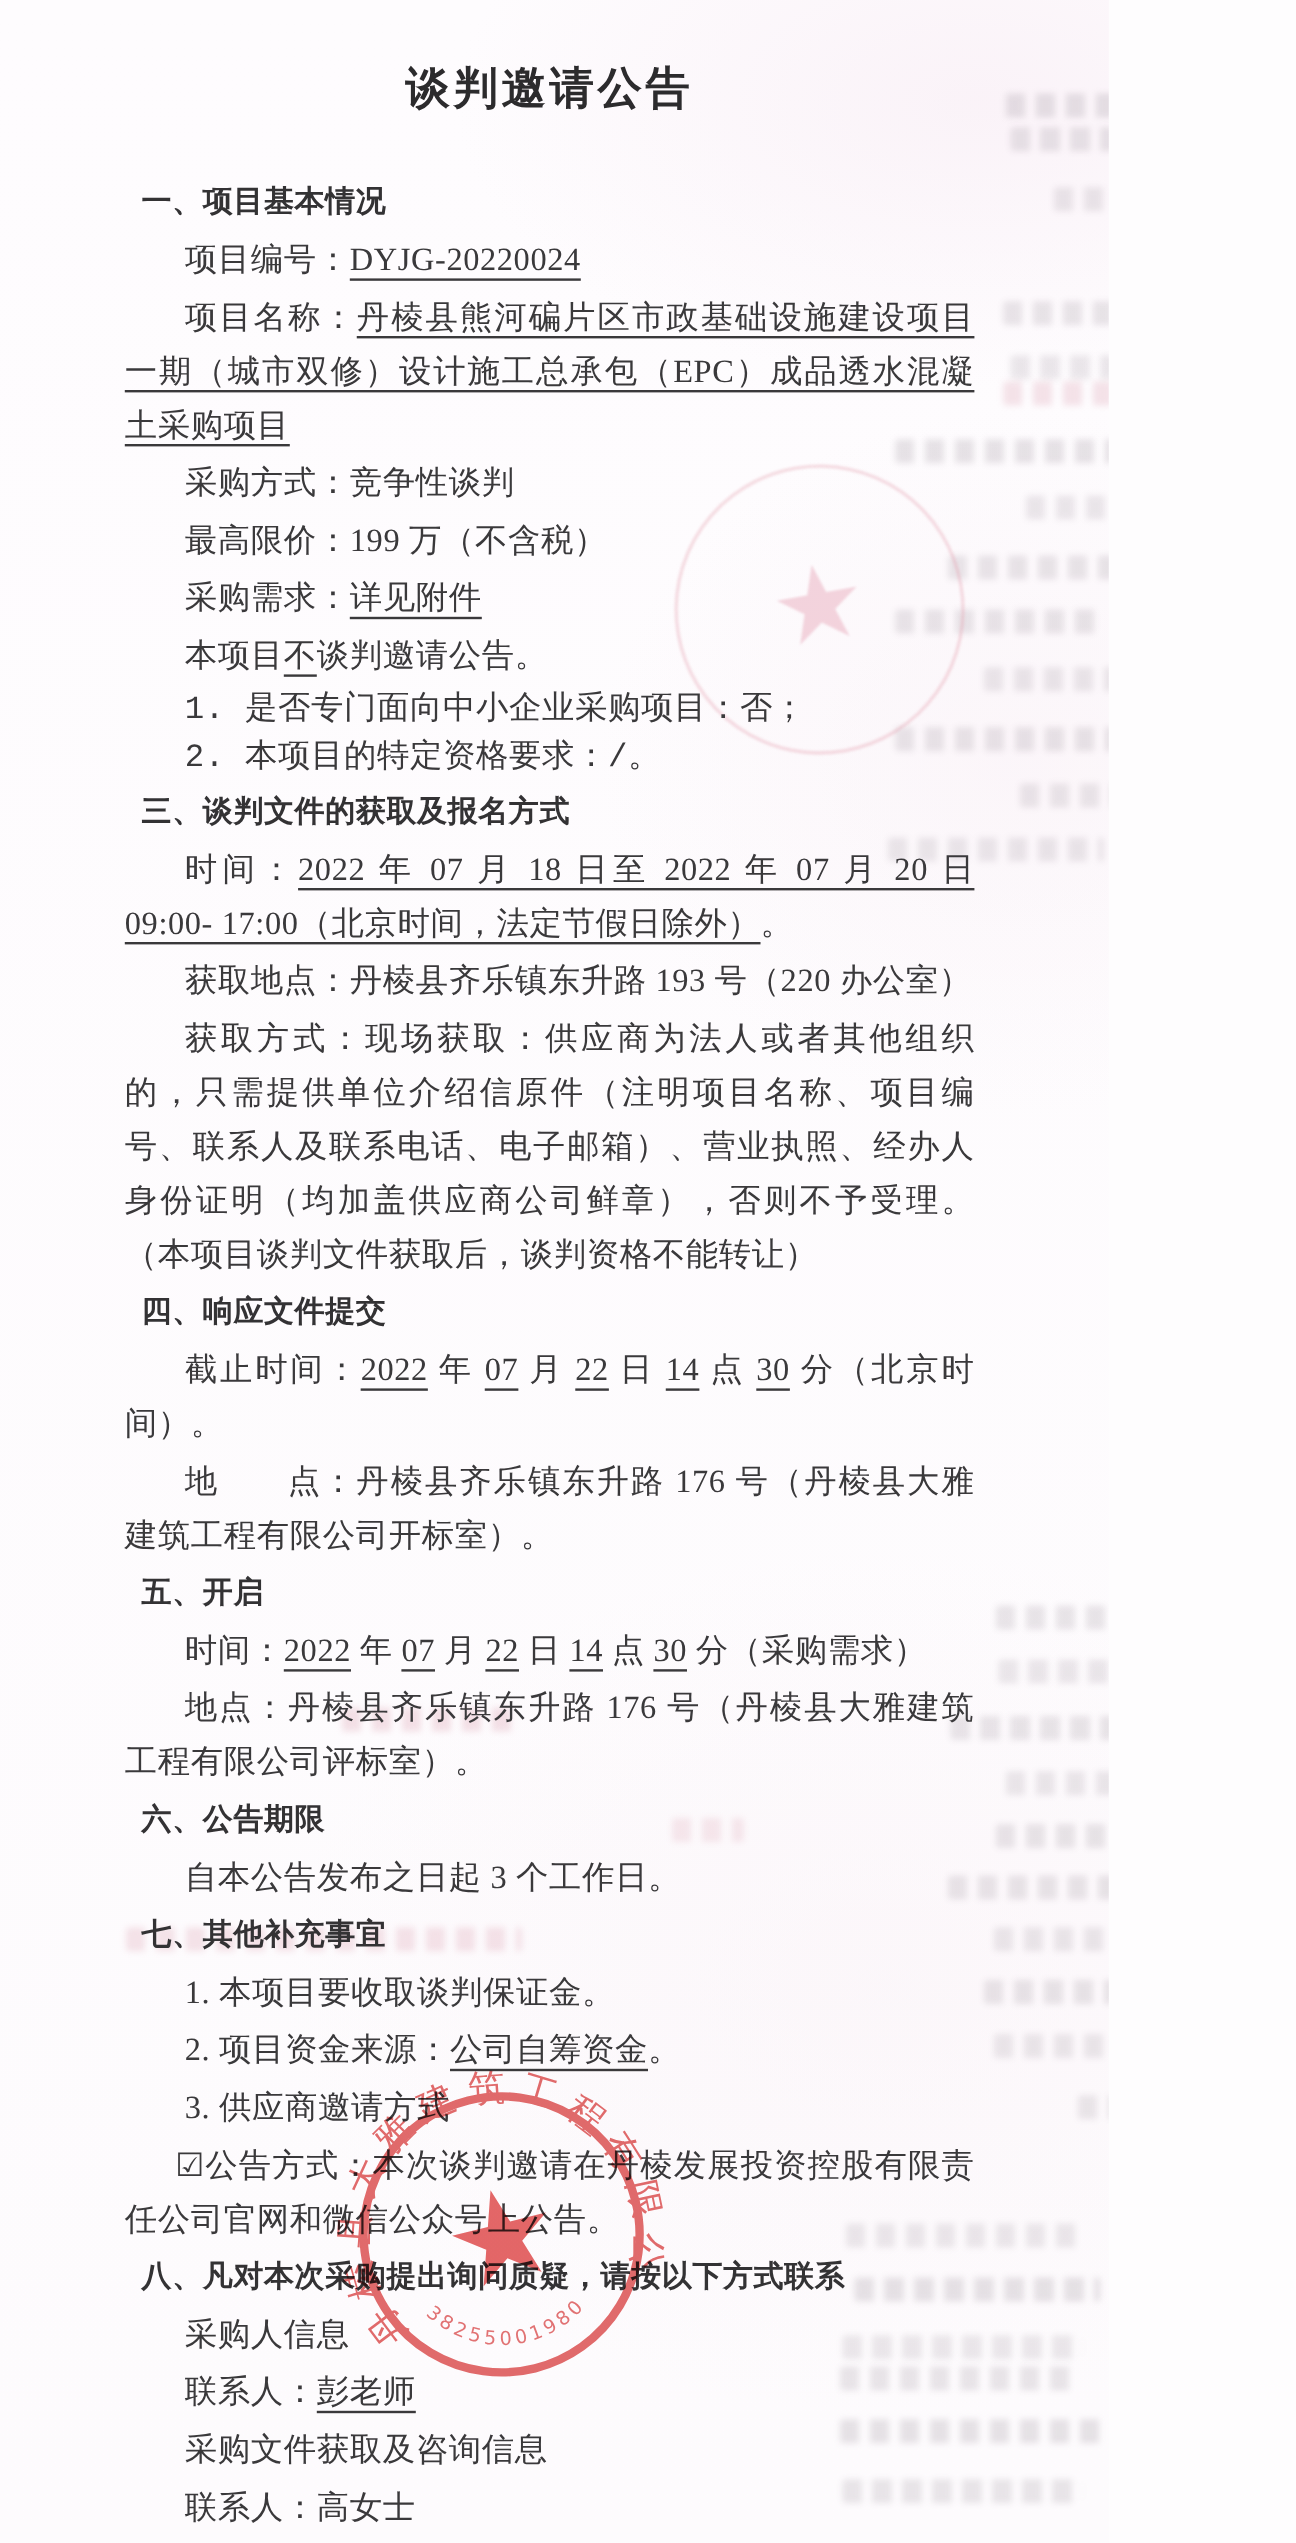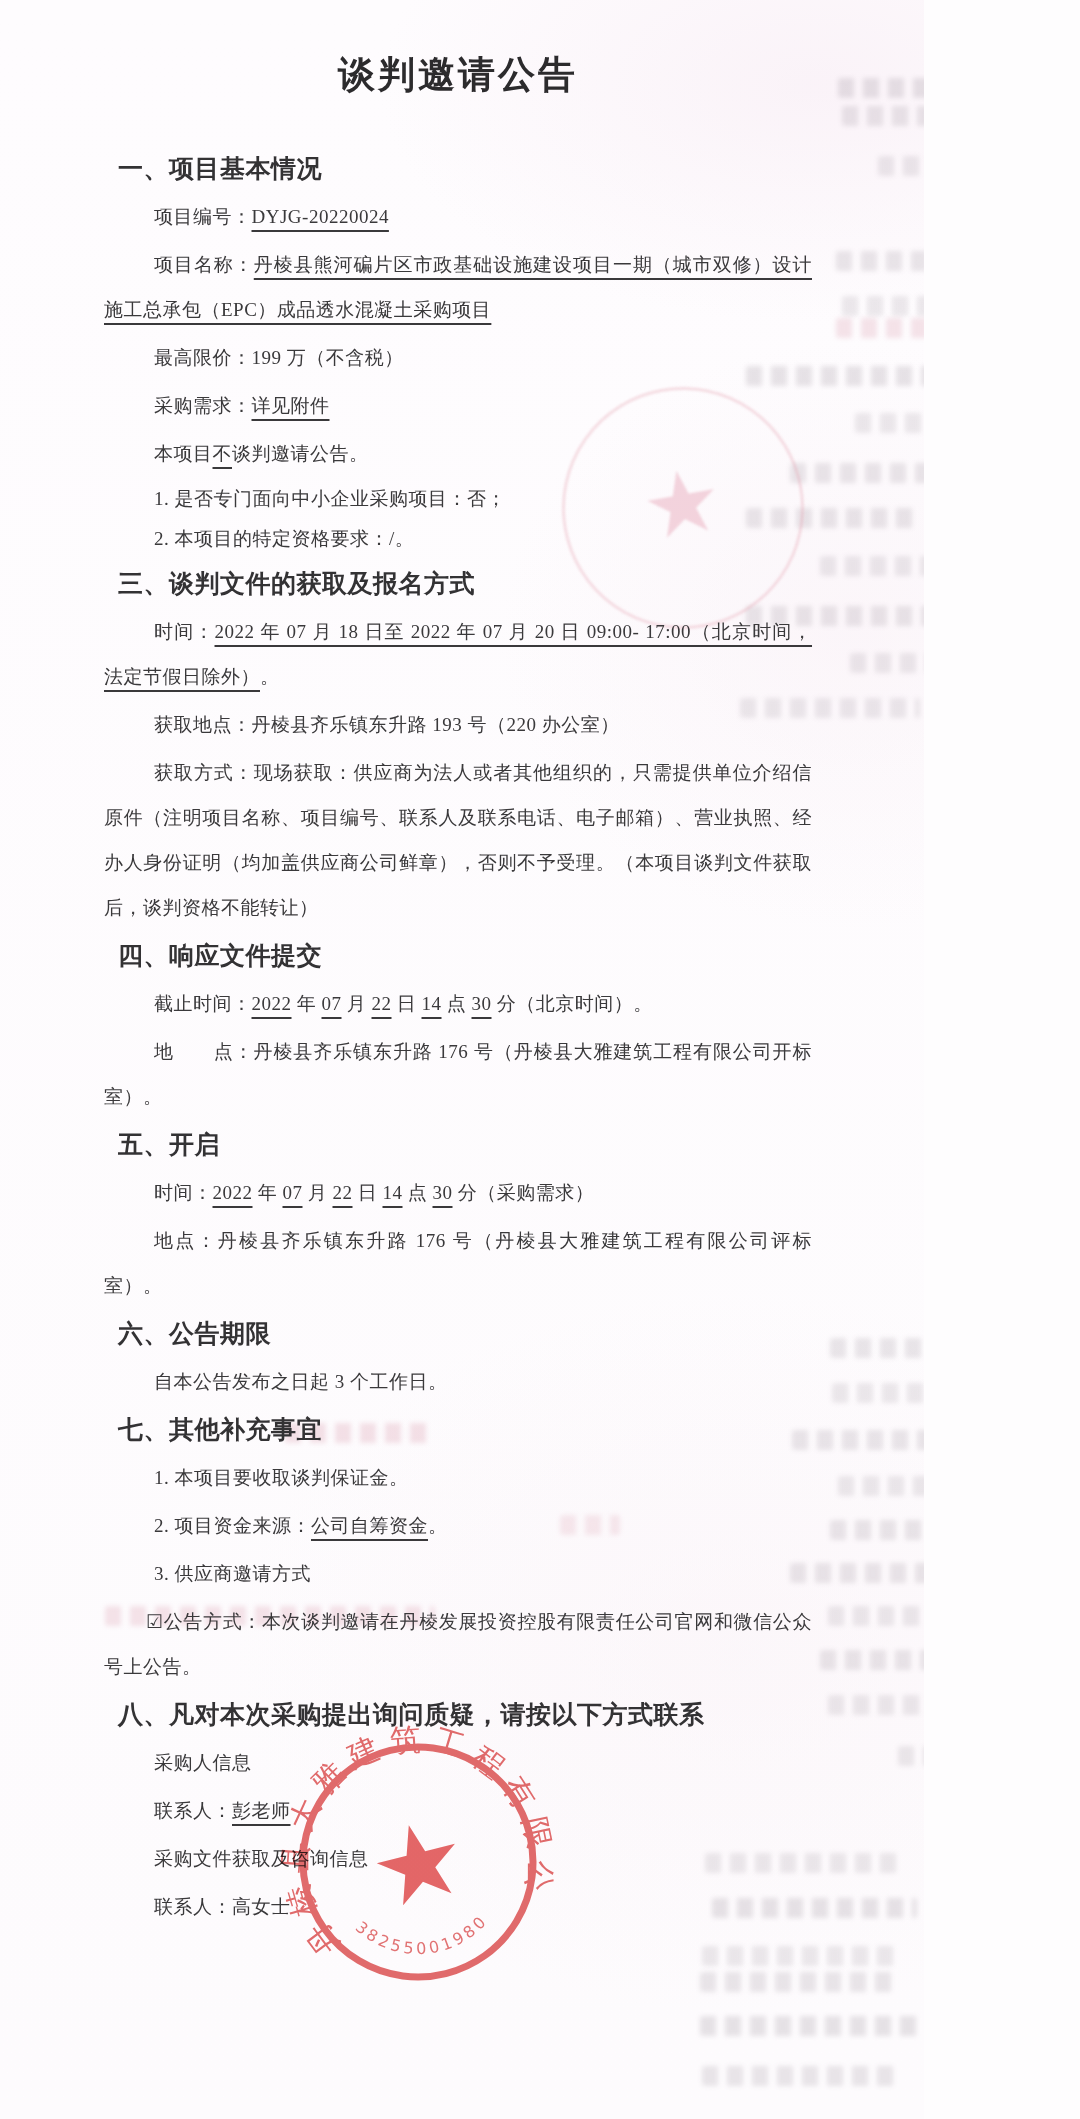--- a/index.html
+++ b/index.html
@@ -20,26 +20,26 @@
   .content{position:relative;padding:46px 112px 0 104px;z-index:3;}
   h1.title{
     font-size:37px;font-weight:bold;text-align:center;letter-spacing:3px;
     color:#2c2b2d;margin:0 0 42px;line-height:58px;
   }
   h2.sec{
     font-size:25px;font-weight:bold;color:#333234;
     margin:2px 0 3px 14px;line-height:45px;letter-spacing:.5px;
   }
   p.line{
-    font-size:19px;line-height:45px;margin:0 0 3px;letter-spacing:.5px;
+    font-size:27px;line-height:45px;margin:0 0 3px;letter-spacing:.5px;
     text-align:justify;
   }
   p.ind{text-indent:50px;}
   p.ind17{text-indent:42px;}
-  p.tight{line-height:40px;margin:0;}
+  p.tight{line-height:40px;margin:0;font-family:Liberation Mono, monospace;}
   .u{
     text-decoration:underline;
     text-underline-offset:7px;
     text-decoration-thickness:1.5px;
   }
   
   .ghost{
     position:absolute;height:20px;border-radius:3px;
     filter:blur(2.6px);z-index:1;
     background-image:repeating-linear-gradient(90deg,
@@ -110,20 +110,21 @@
     <span class="star">★</span>
   </div>
 
   <div class="content">
 
     <h1 class="title">谈判邀请公告</h1>
 
     <h2 class="sec">一、项目基本情况</h2>
     <p class="line ind"><span>项目编号：</span><span class="u">DYJG-20220024</span></p>
     <p class="line ind"><span>项目名称：</span><span class="u">丹棱县熊河碥片区市政基础设施建设项目一期（城市双修）设计施工总承包（EPC）成品透水混凝土采购项目</span></p>
+    <p class="line ind"><span>采购方式：竞争性谈判</span></p>
     <p class="line ind"><span>最高限价：199 万（不含税）</span></p>
     <p class="line ind"><span>采购需求：</span><span class="u">详见附件</span></p>
     <p class="line ind"><span>本项目</span><span class="u">不</span><span>谈判邀请公告。</span></p>
 
     <p class="line ind tight"><span>1.&nbsp;是否专门面向中小企业采购项目：否；</span></p>
     <p class="line ind tight"><span>2.&nbsp;本项目的特定资格要求：/。</span></p>
 
     <h2 class="sec">三、谈判文件的获取及报名方式</h2>
     <p class="line ind"><span>时间：</span><span class="u">2022 年 07 月 18 日至 2022 年 07 月 20 日 09:00- 17:00（北京时间，法定节假日除外）</span><span>。</span></p>
     <p class="line ind"><span>获取地点：丹棱县齐乐镇东升路 193 号（220 办公室）</span></p>

